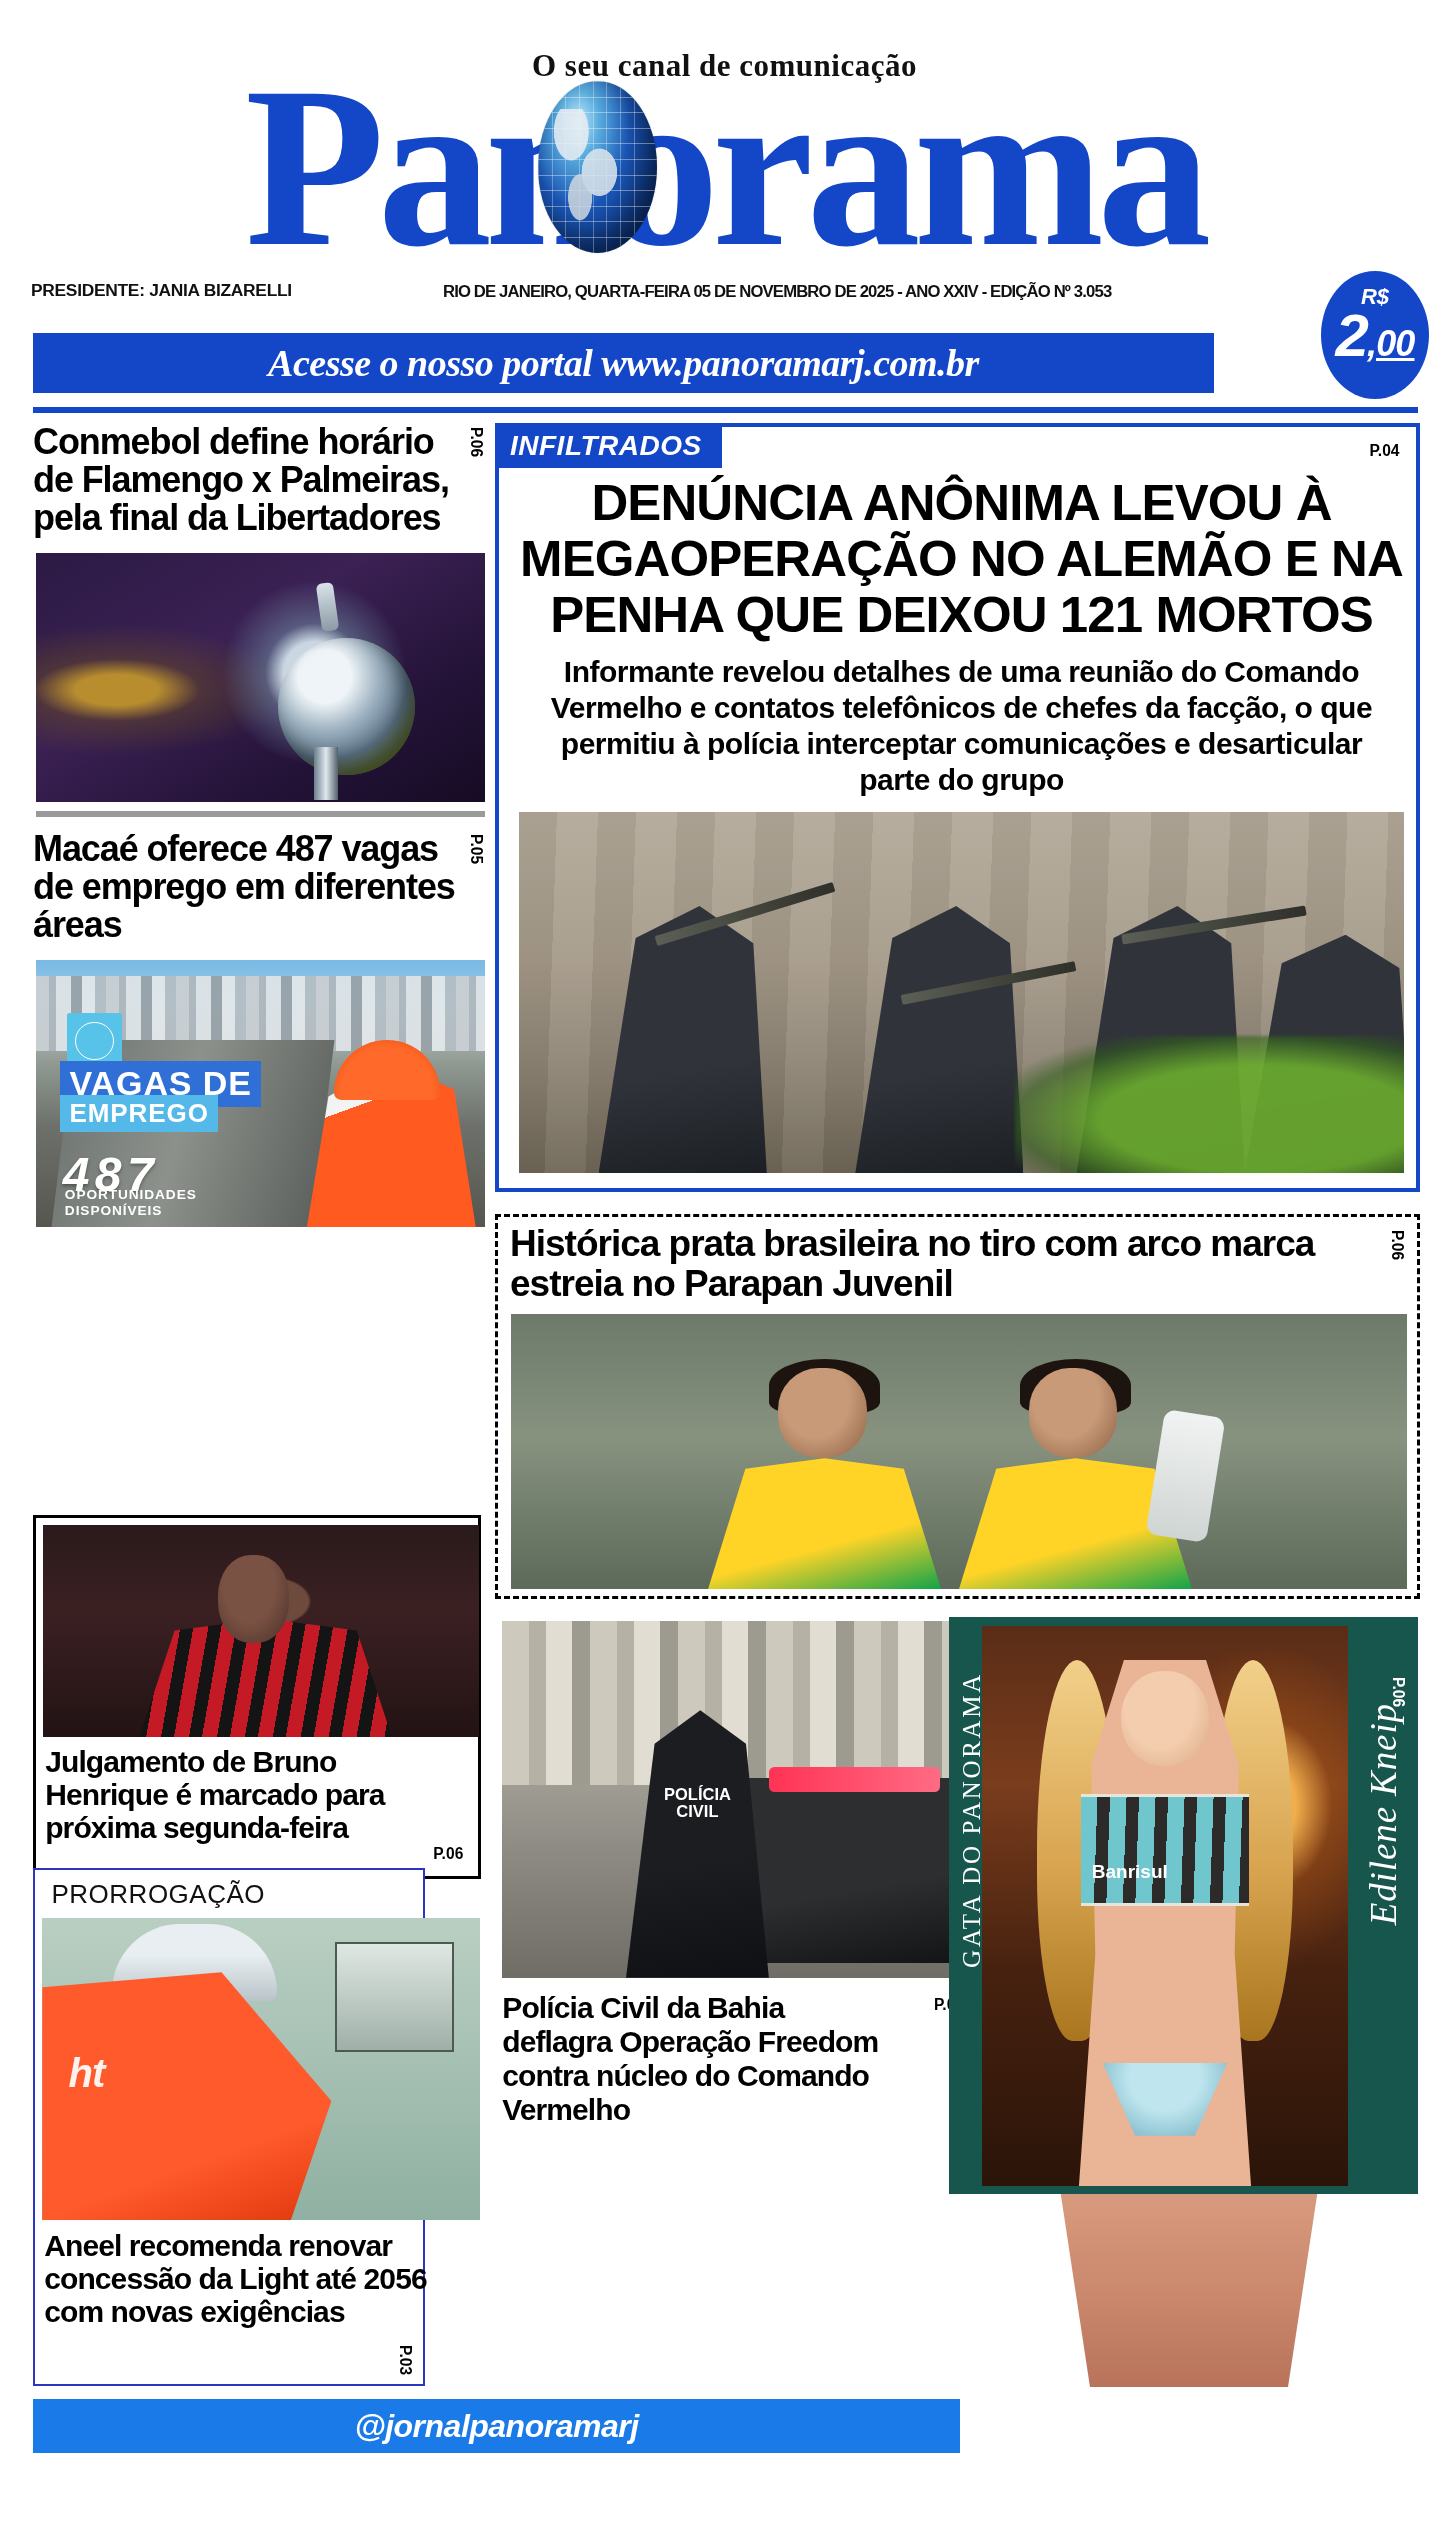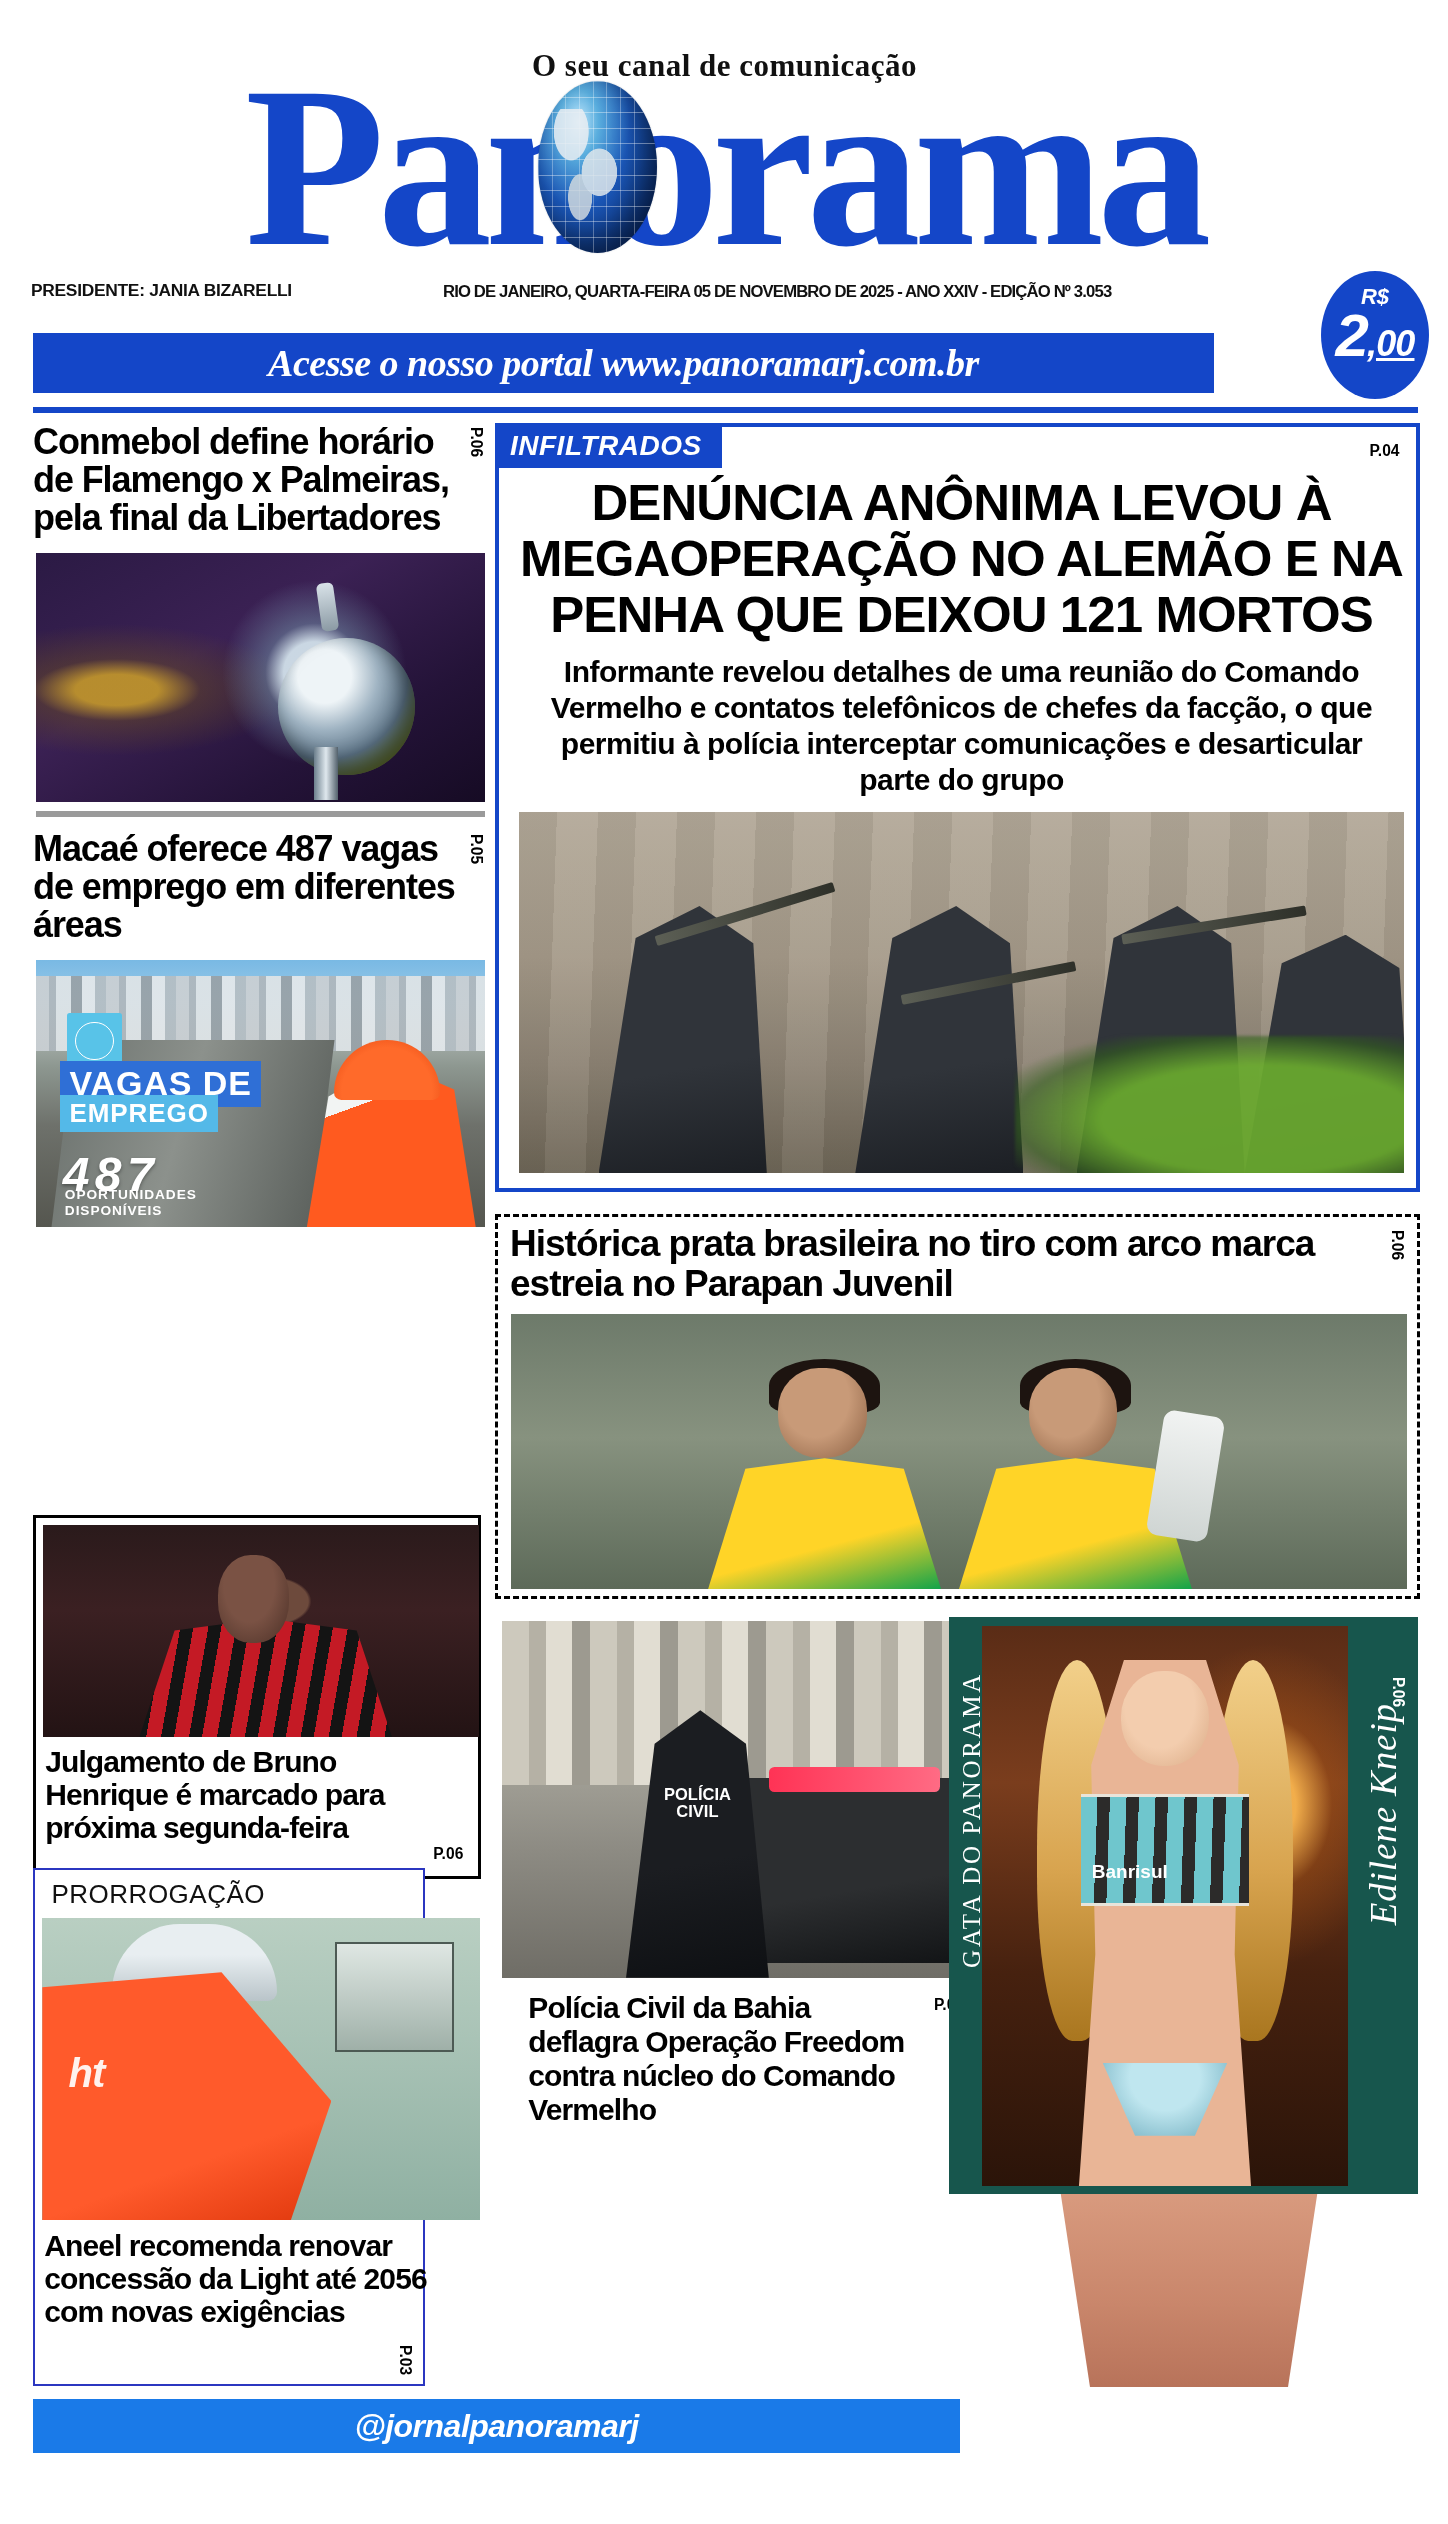--- a/index.html
+++ b/index.html
@@ -402,21 +402,21 @@
     position:absolute; left:26%; bottom:0; width:30%; height:78%;
     background: linear-gradient(170deg,#1b1d21 0 58%, #0e1013 100%);
     clip-path: polygon(20% 16%, 52% 4%, 84% 16%, 100% 100%, 0 100%);
   }
   .photo-police .cop-txt {
     position:absolute; left:30%; bottom:44%; color:#fff; font-weight:800;
     font-size:16.5px; line-height:17.4px; text-align:center; width:22%;
   }
   .police-head {
     position: absolute; left: 7.3px; top: 374px; width: 385px;
-    font-weight: 800; font-size: 30px; line-height: 34px; letter-spacing: -0.9px; margin-left: 26px;
+    font-weight: 800; font-size: 30px; line-height: 34px; letter-spacing: -0.9px;
   }
   .police-box .pnum { position:absolute; right: 26px; top: 379px; }
 
   
   .gata-box {
     position: absolute; left: 949px; top: 1617px; width: 469px; height: 577px;
     background: #17564d;
   }
   .gata-label {
     position: absolute; left: 9.2px; top: 55px;

